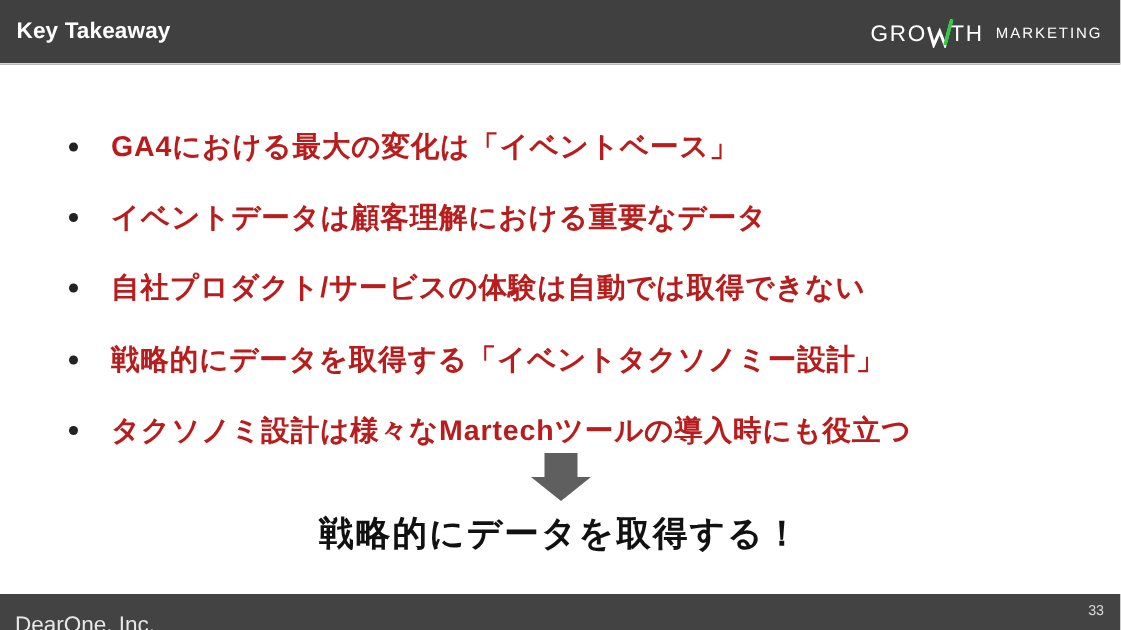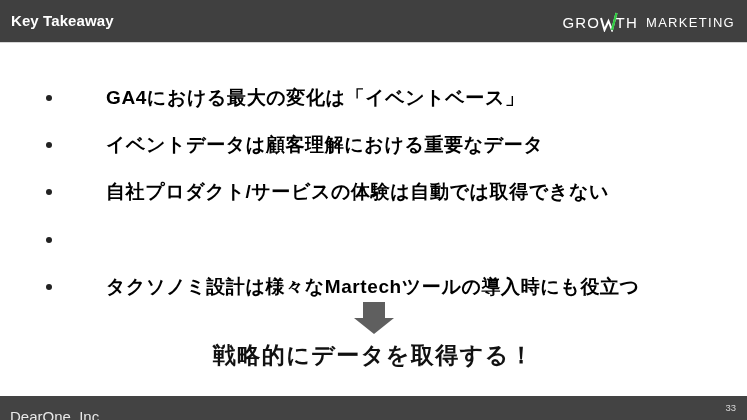--- a/index.html
+++ b/index.html
@@ -19,36 +19,36 @@
       position: absolute; right: 12px; top: 12px; height: 20px;
       display: flex; align-items: center; color: #ffffff;
     }
     .logo-growth {
       font-size: 15px; letter-spacing: 1.2px; font-weight: normal;
       display: flex; align-items: center;
     }
     .logo-w { position: relative; display: inline-block; }
     .logo-w svg { position: absolute; left: 0; top: -2px; }
     .logo-marketing {
-      font-size: 13px; letter-spacing: 1.3px; margin-left: 8px; margin-top: 0;
+      font-size: 10px; letter-spacing: 1.3px; margin-left: 8px; margin-top: 0;
     }
 
     .content { position: absolute; left: 0; top: 44px; width: 747px; height: 352px; }
     .bullet-list { position: absolute; left: 0; top: 0; width: 747px; list-style: none; }
     .bullet-item {
       position: absolute; left: 0; height: 30px; width: 747px;
       display: flex; align-items: center;
     }
     .bullet-dot {
       position: absolute; left: 46px; width: 6px; height: 6px; border-radius: 50%;
       background: #222222;
     }
     .bullet-text {
-      position: absolute; left: 74px; font-size: 19px; font-weight: bold; color: #000000;
-      white-space: nowrap; letter-spacing: 0.6px; margin-left: 32px;
+      position: absolute; left: 74px; font-size: 19px; font-weight: bold; color: #b91c1c;
+      white-space: nowrap; letter-spacing: 0.6px;
     }
 
     .arrow {
       position: absolute; left: 354px; top: 302px; width: 40px; height: 32px;
     }
     .cta {
       position: absolute; left: 0; top: 340px; width: 747px; text-align: center;
       font-size: 23px; font-weight: bold; color: #111111; letter-spacing: 1.5px;
     }
 
@@ -93,20 +93,21 @@
     <li class="bullet-item" style="top:86px">
       <span class="bullet-dot"></span>
       <span class="bullet-text">イベントデータは顧客理解における重要なデータ</span>
     </li>
     <li class="bullet-item" style="top:133px">
       <span class="bullet-dot"></span>
       <span class="bullet-text">自社プロダクト/サービスの体験は自動では取得できない</span>
     </li>
     <li class="bullet-item" style="top:181px">
       <span class="bullet-dot"></span>
+      <span class="bullet-text">戦略的にデータを取得する「イベントタクソノミー設計」</span>
     </li>
     <li class="bullet-item" style="top:228px">
       <span class="bullet-dot"></span>
       <span class="bullet-text">タクソノミ設計は様々なMartechツールの導入時にも役立つ</span>
     </li>
   </ul>
 </div>
 
 <svg class="arrow" viewBox="0 0 40 32">
   <polygon points="9,0 31,0 31,16 40,16 20,32 0,16 9,16" fill="#5f5f5f"></polygon>

